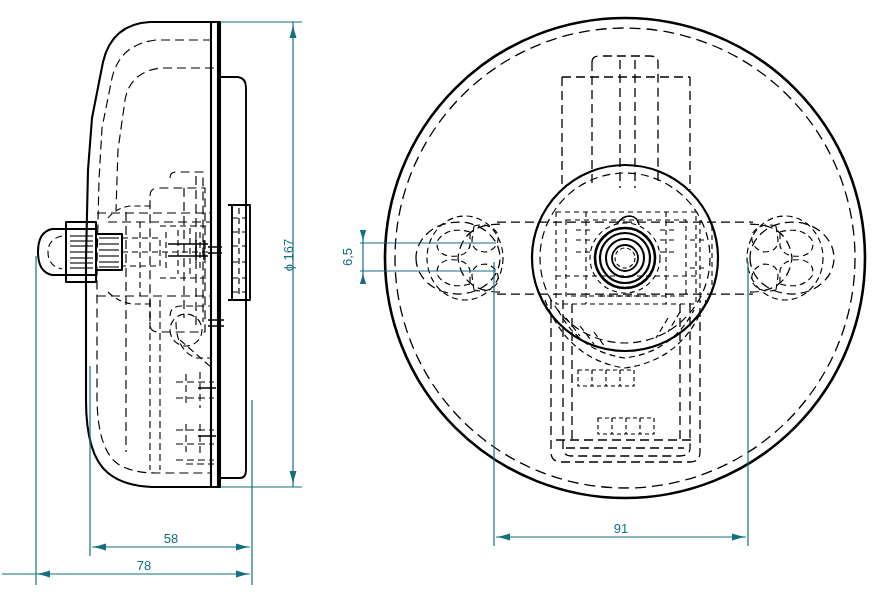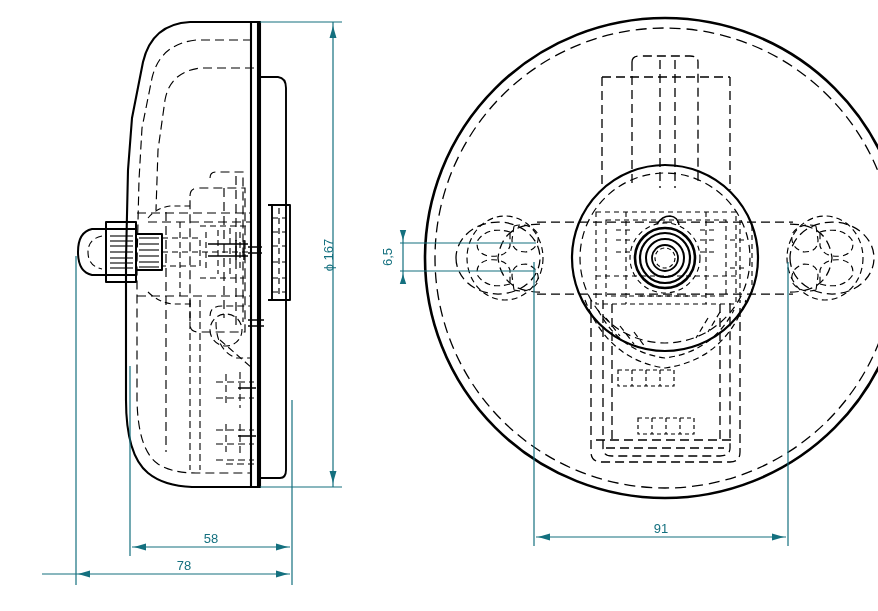--- a/index.html
+++ b/index.html
@@ -1,18 +1,18 @@
 <!DOCTYPE html>
 <html><head>
 <meta charset="utf-8">
 <style>
   html,body{margin:0;padding:0;background:#ffffff;}
   body{width:878px;height:611px;overflow:hidden;
        font-family:"Liberation Sans", sans-serif;}
-  #sheet{position:relative;width:708px;height:611px;background:#f97316;margin-left:40px;}
+  #sheet{position:relative;width:708px;height:611px;background:#f97316;}
   svg{display:block;}
   .dimtxt{font-family:"Liberation Sans",sans-serif;font-size:13px;fill:#14707f;}
 </style>
 </head>
 <body>
 
 <div id="sheet">
 <svg width="878" height="611" viewBox="0 0 878 611" xmlns="http://www.w3.org/2000/svg">
 
   <rect x="0" y="0" width="878" height="611" fill="#ffffff"></rect>

